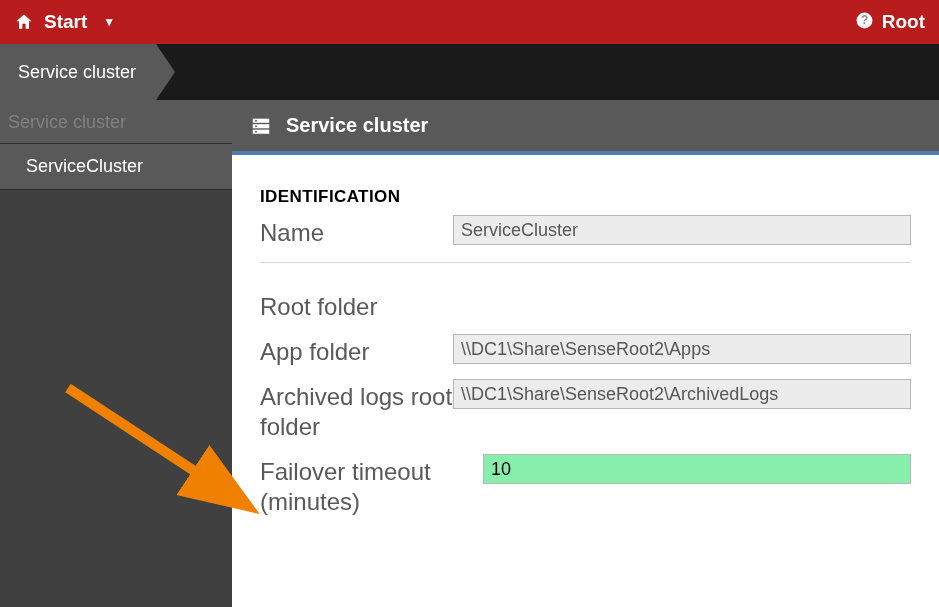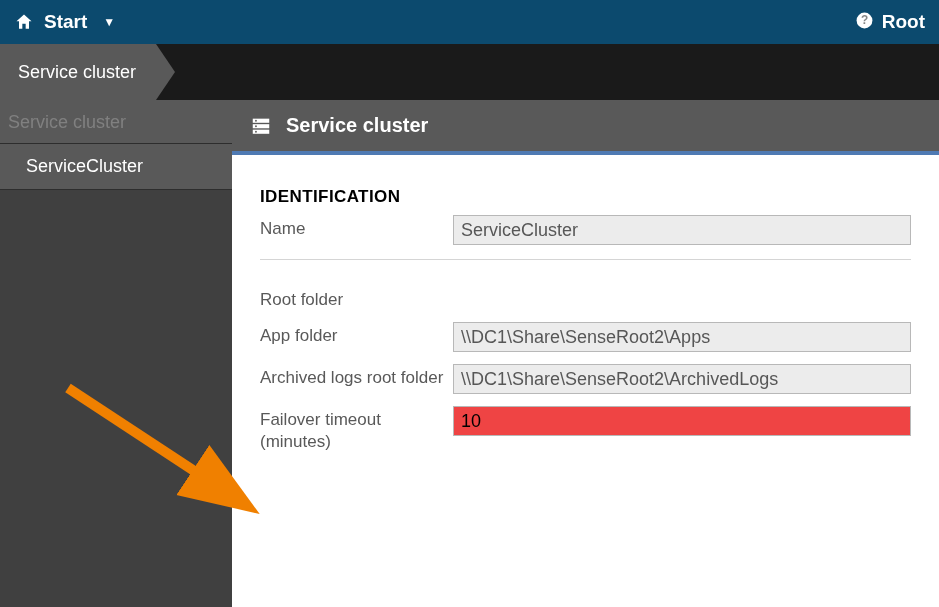--- a/index.html
+++ b/index.html
@@ -1,20 +1,20 @@
 <!DOCTYPE html>
 <html><head>
   <meta charset="utf-8">
   <style>
     * { margin: 0; padding: 0; box-sizing: border-box; font-family: Arial, Helvetica, sans-serif; }
     body { width: 939px; height: 607px; overflow: hidden; background: #fff; position: relative; }
 
     .topbar {
       height: 44px;
-      background: #0c4a6e;
+      background: #b91c1c;
       display: flex;
       justify-content: space-between;
       padding: 0 14px;
       color: #fff;
     }
     .topbar-left { display: flex; align-items: center; gap: 10px; cursor: pointer; }
     .home-icon svg { display: block; }
     .start-label { font-size: 19px; font-weight: bold; }
     .chevron-down { font-size: 12px; margin-left: 6px; }
     .topbar-right { display: flex; align-items: center; gap: 8px; cursor: pointer; }
@@ -106,38 +106,39 @@
       margin-bottom: 8px;
     }
     .row {
       display: flex;
       align-items: flex-start;
       margin-bottom: 12px;
     }
     .row-label {
       width: 193px;
       flex-shrink: 0;
-      font-size: 17px;
+      font-size: 24px;
       color: #595959;
       line-height: 1.25;
       padding-top: 3px;
     }
     .row-input {
       flex: 1;
       border: 1px solid #b8b8b8;
       background: #ececec;
       color: #575757;
       font-size: 18px;
       padding: 3px 7px;
       height: 30px;
       outline: none;
     }
     .row-input.editable {
-      background: #ef4444;
+      background: #86efac;
       color: #000;
+      margin-left: 30px;
     }
     .hr {
       border: none;
       border-top: 1px solid #d5d5d5;
       margin: 14px 0 26px 0;
     }
 
     .arrow-annotation {
       position: absolute;
       left: 58px;

